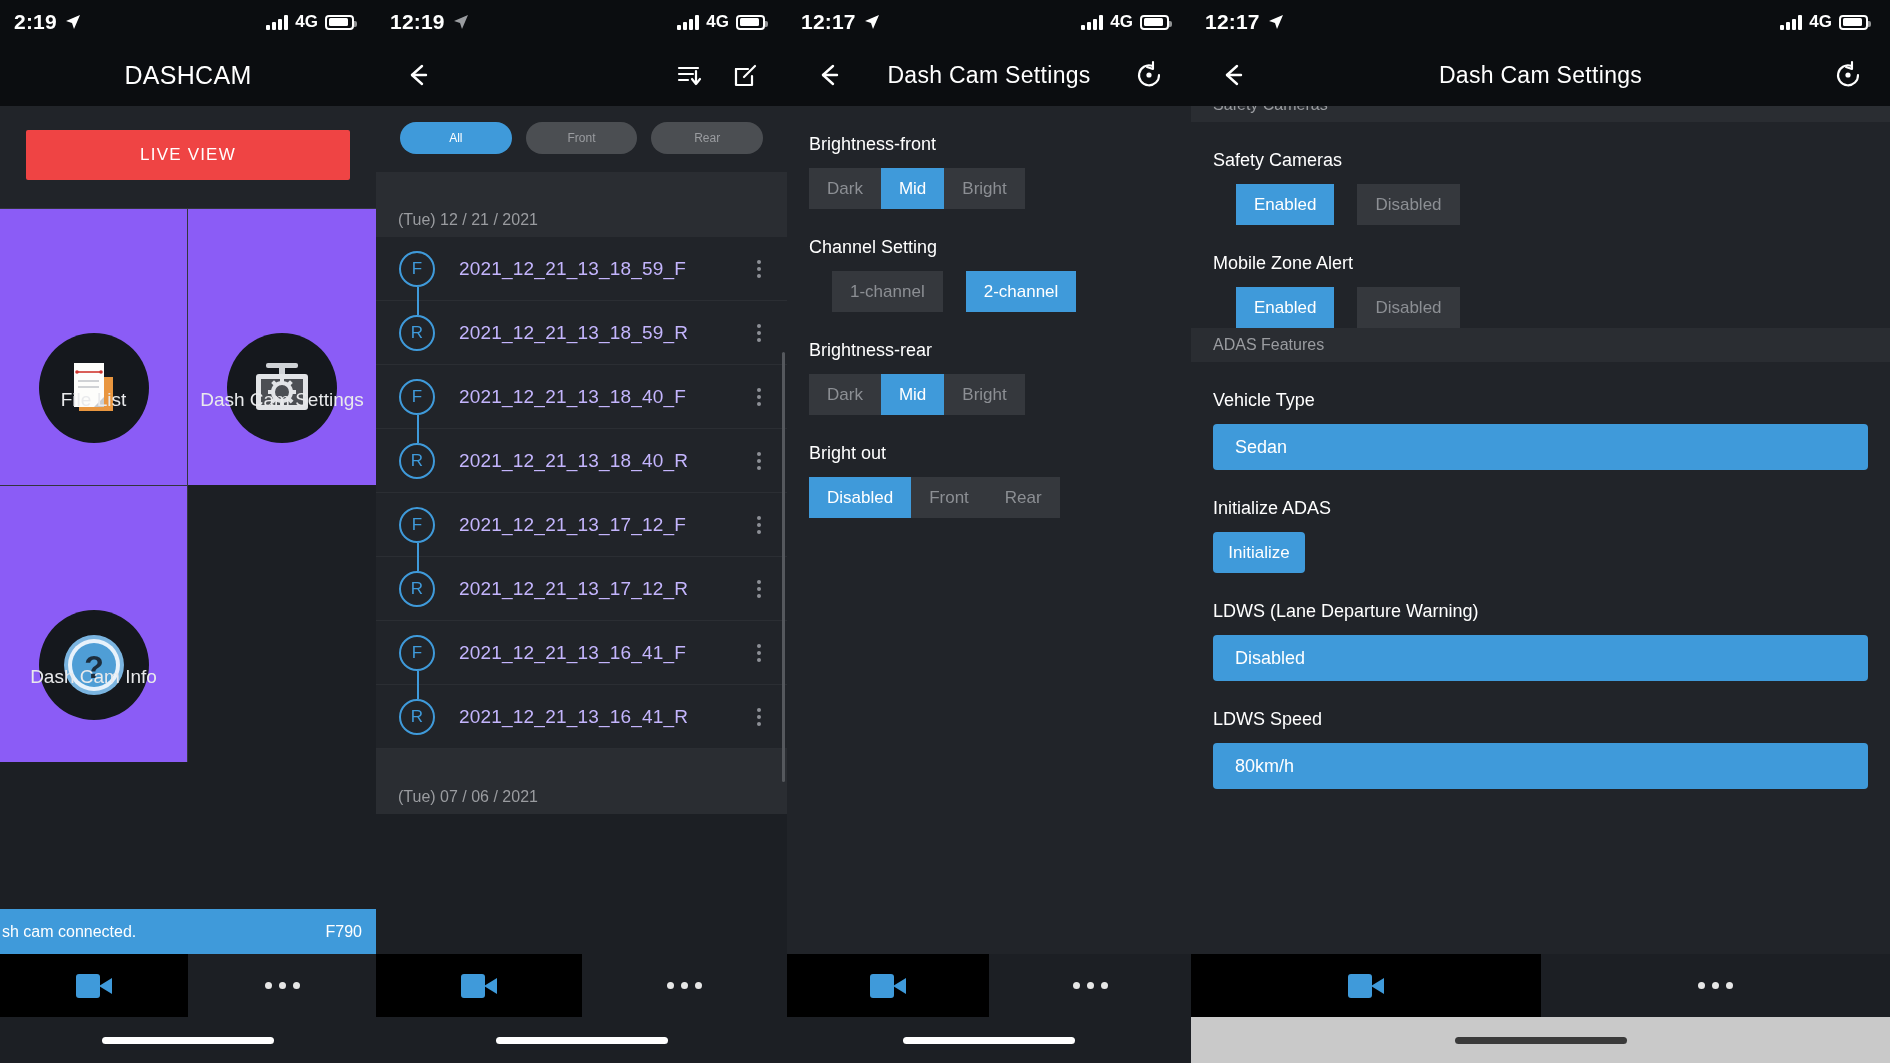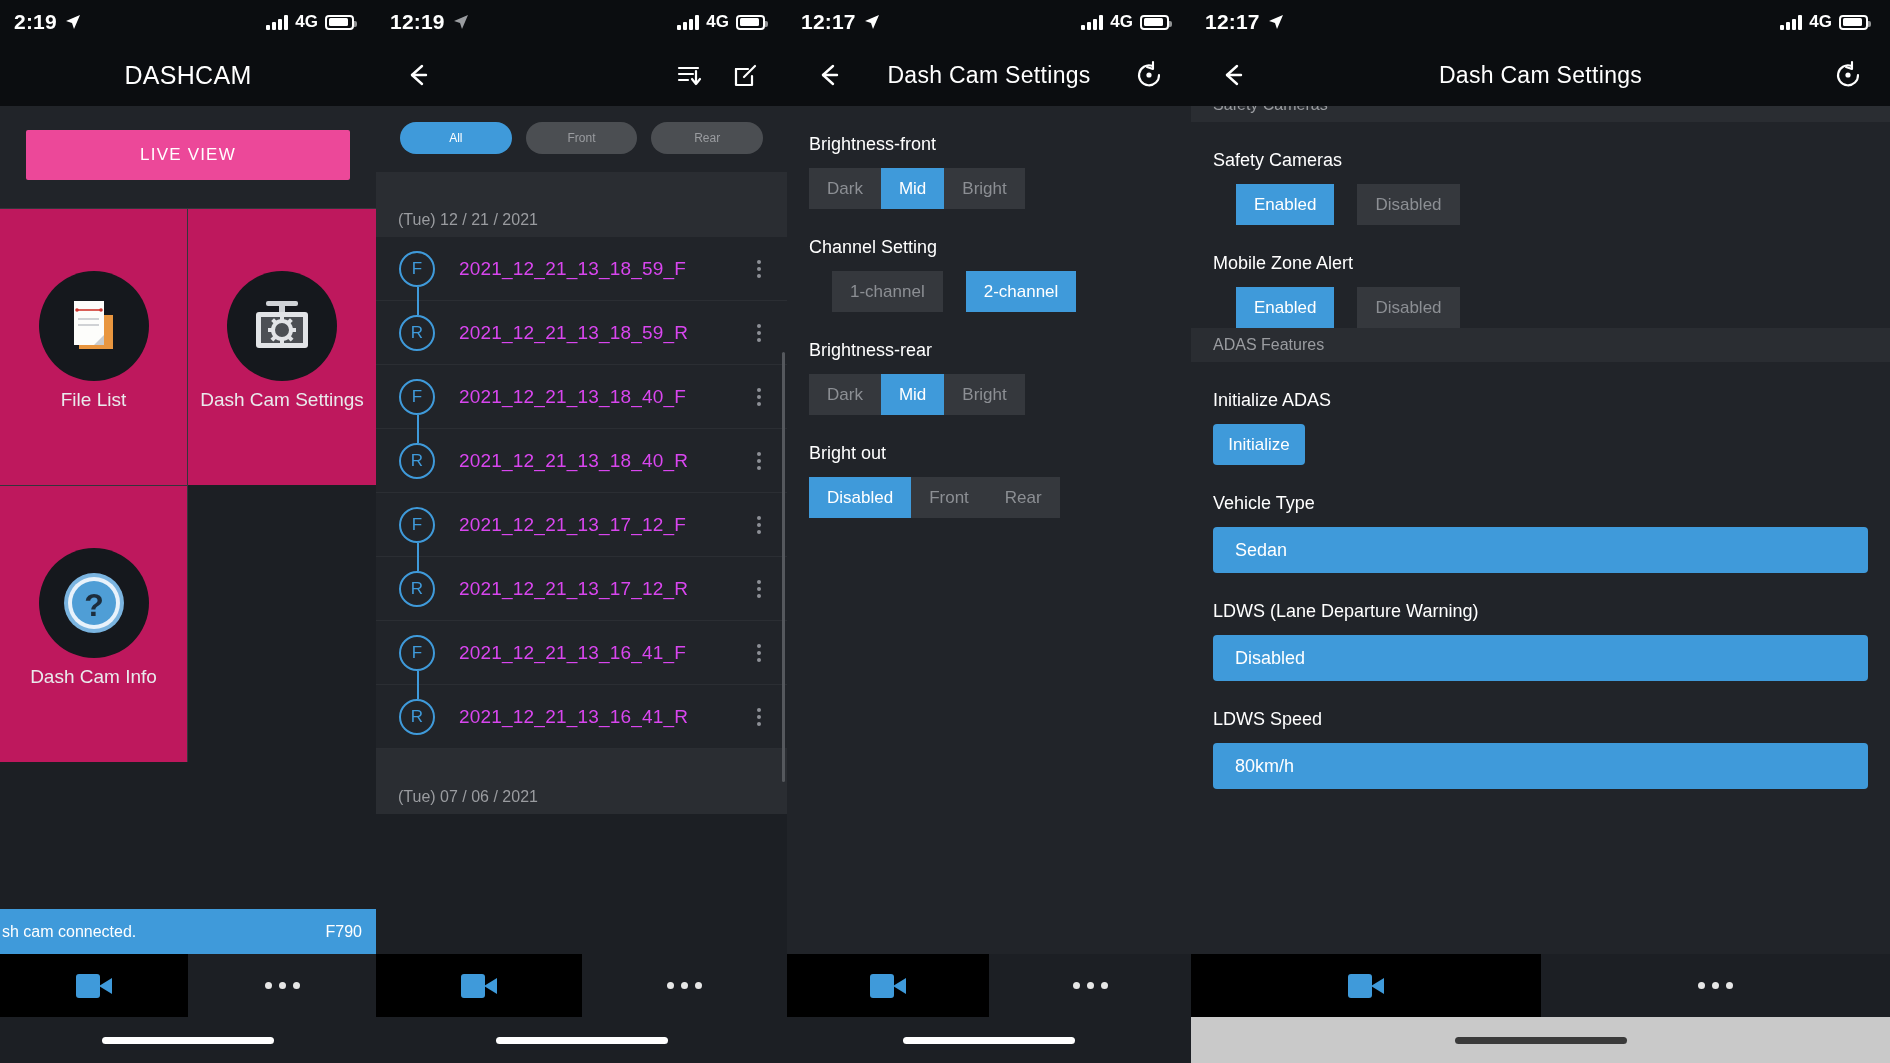--- a/index.html
+++ b/index.html
@@ -69,33 +69,33 @@
     position: absolute; left: 0; right: 0; text-align: center;
     font-size: 25px; letter-spacing: .3px; pointer-events: none;
   }
   .nav-title.small { font-size: 23px; }
   .nav-icon { width: 34px; height: 34px; position: relative; z-index: 2; cursor: pointer; }
   .nav-right { margin-left: auto; display: flex; gap: 22px; z-index: 2; }
 
   
   .liveview-wrap { padding: 24px 26px 28px; background: #212429; }
   .liveview {
-    height: 50px; background: #ec4899;
+    height: 50px; background: #ef4444;
     display: flex; align-items: center; justify-content: center;
     color: #fff; font-size: 17px; letter-spacing: 1.2px;
     border-radius: 2px; cursor: pointer;
   }
   .grid2 { display: grid; grid-template-columns: 1fr 1fr; }
   .gcell {
     height: 277px;
     display: flex; flex-direction: column; align-items: center;
-    justify-content: center;
+    justify-content: flex-end;
     border-top: 1px solid #33363c;
     border-right: 1px solid #33363c;
-    background: #be185d;
+    background: #8b5cf6;
     cursor: pointer;
     position: relative;
   }
   .gcell:nth-child(2n) { border-right: none; }
   .gcell .circ {
     width: 110px; height: 110px; border-radius: 50%;
     background: #15181d;
     display: flex; align-items: center; justify-content: center;
     margin-bottom: 42px;
   }
@@ -160,21 +160,21 @@
     width: 36px; height: 36px; border-radius: 50%;
     border: 2px solid #3f9ada; color: #3f9ada;
     display: flex; align-items: center; justify-content: center;
     font-size: 17px; margin-left: 23px; flex: none; background: #212429;
     z-index: 2;
   }
   .connector {
     position: absolute; left: 41px; top: 50px; width: 2px; height: 28px;
     background: #3f9ada; z-index: 1;
   }
-  .fname { margin-left: 24px; color: #d946ef; font-size: 19px; letter-spacing: .2px; }
+  .fname { margin-left: 24px; color: #c4b5fd; font-size: 19px; letter-spacing: .2px; }
   .kebab { margin-left: auto; margin-right: 26px; display:flex; flex-direction:column; gap:3px; cursor:pointer; }
   .kebab i { width: 4px; height: 4px; background: #8d9096; display:block; border-radius:50%; }
   .scrollthumb { position: absolute; right: 2px; top: 180px; width: 3px; height: 430px; background:#55585d; border-radius:2px; }
 
   
   .settings { padding: 0 22px; background: #212429; height: 100%; }
   .setrow { padding-top: 28px; }
   .setlabel { color: #fff; font-size: 18px; margin-bottom: 13px; }
   .segs { display: flex; }
   .seg {
@@ -620,27 +620,27 @@
         <div class="setlabel">Mobile Zone Alert</div>
         <div class="segs">
           <div class="seg w2 on">Enabled</div>
           <div class="seg w2">Disabled</div>
         </div>
       </div>
 
       <div class="sectionhdr">ADAS Features</div>
 
       <div class="setrow">
+        <div class="setlabel">Vehicle Type</div>
+        <div class="bigbtn">Sedan</div>
+      </div>
+
+      <div class="setrow">
         <div class="setlabel">Initialize ADAS</div>
         <div class="smallbtn">Initialize</div>
-      </div>
-
-      <div class="setrow">
-        <div class="setlabel">Vehicle Type</div>
-        <div class="bigbtn">Sedan</div>
       </div>
 
       <div class="setrow">
         <div class="setlabel">LDWS (Lane Departure Warning)</div>
         <div class="bigbtn">Disabled</div>
       </div>
 
       <div class="setrow">
         <div class="setlabel">LDWS Speed</div>
         <div class="bigbtn">80km/h</div>

